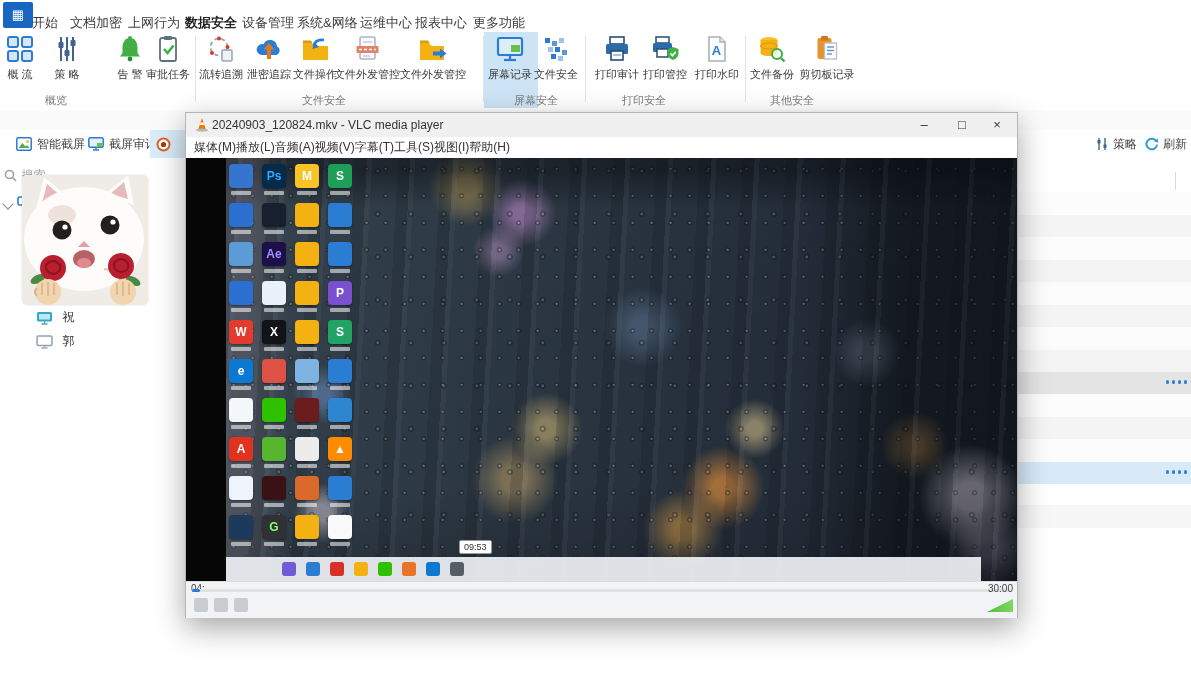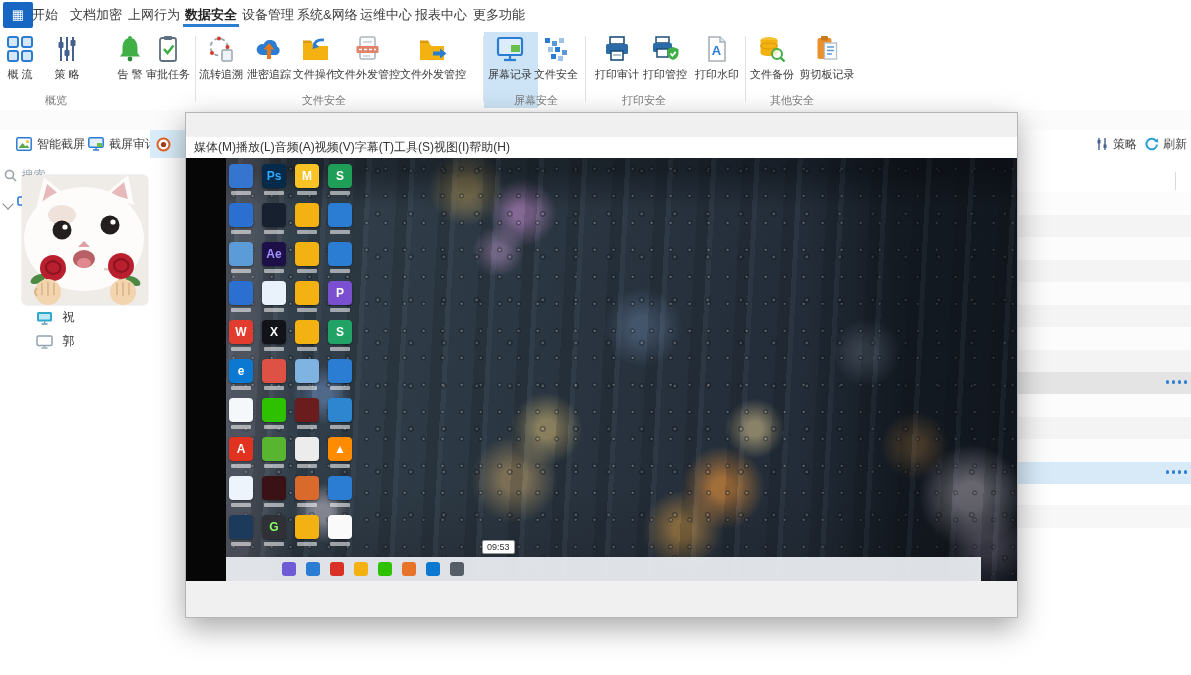--- a/index.html
+++ b/index.html
@@ -4,21 +4,21 @@
 <style>
   html,body{margin:0;padding:0;background:#fff;width:1191px;height:675px;overflow:hidden;
     font-family:"Liberation Sans","DejaVu Sans",sans-serif;-webkit-font-smoothing:antialiased;}
   .abs{position:absolute;}
   #stage{position:relative;width:1191px;height:675px;background:#fff;}
 
   
   #menubar{left:0;top:0;width:1191px;height:30px;background:#fff;border-bottom:1px solid #ececec;}
   #appicon{left:3px;top:2px;width:30px;height:26px;background:#1766c2;border-radius:2px;color:#fff;
     font-size:13px;text-align:center;line-height:26px;}
-  .mitem{position:absolute;top:0;height:29px;line-height:29px;font-size:13px;color:#3c3c3c;padding:0 4px;}
+  .mitem{position:absolute;top:0;height:29px;line-height:29px;font-size:13px;color:#3c3c3c;padding:8px 4px;}
   .mitem.active{color:#222;font-weight:bold;}
   .mitem.active::after{content:"";position:absolute;left:2px;right:2px;bottom:2px;height:3px;background:#2b7cd3;}
 
   
   #ribbon{left:0;top:30px;width:1191px;height:80px;background:#fff;border-bottom:1px solid #e6e6e6;}
   .rbtn{position:absolute;top:4px;transform:translateX(-50%);display:flex;flex-direction:column;align-items:center;gap:3px;width:max-content;}
   .rlbl{font-size:11px;color:#3a3a3a;white-space:nowrap;}
   .rsel{left:484px;top:2px;width:54px;height:76px;background:#cde4f6;}
   .rdiv{position:absolute;top:6px;width:1px;height:66px;background:#e3e3e3;}
   .glbl{position:absolute;top:63px;transform:translateX(-50%);font-size:11px;color:#7a7a7a;}
@@ -86,21 +86,21 @@
   #desk::after{content:"";position:absolute;inset:0;
     background:
       repeating-linear-gradient(93deg, rgba(10,14,18,.15) 0 12px, rgba(150,170,190,.06) 12px 17px, rgba(10,14,18,0) 17px 43px),
       linear-gradient(90deg, rgba(170,150,160,.22) 0 3%, rgba(0,0,0,0) 8% 72%, rgba(4,6,10,.45) 84% 100%),
       linear-gradient(180deg, rgba(4,6,10,.4) 0 3%, rgba(0,0,0,0) 12% 78%, rgba(26,28,34,.3) 97%);}
   #dgrid{left:0;top:0;width:200px;height:423px;z-index:3;}
   .dicon{position:absolute;width:24px;height:24px;border-radius:4px;font-weight:bold;font-size:12px;
     line-height:24px;text-align:center;box-shadow:0 1px 2px rgba(0,0,0,.4);}
   .dicon i{position:absolute;left:2px;top:27px;width:20px;height:4px;background:rgba(255,255,255,.55);border-radius:1px;}
   #tooltip{left:233px;top:382px;z-index:4;background:#fdfdfd;border:1px solid #9a9a9a;border-radius:2px;
-    font-size:9px;color:#333;padding:0 4px;line-height:12px;margin-left:23px;}
+    font-size:9px;color:#333;padding:0 4px;line-height:12px;}
   #dtaskbar{left:0;top:399px;width:755px;height:24px;background:rgba(233,236,240,.95);z-index:3;}
   .tbi{position:absolute;top:5px;width:14px;height:14px;border-radius:3px;}
 
   
   #vctrl{left:0;top:468px;width:831px;height:36px;background:#f2f3f4;border-top:1px solid #dcdcdc;}
   #seek{left:6px;top:7px;width:819px;height:3px;background:#dfe1e3;border-radius:2px;}
   #seekfill{left:6px;top:7px;width:8px;height:3px;background:#2b7cd3;border-radius:2px;}
   .vtime{position:absolute;top:1px;font-size:10px;color:#444;}
   #vol{right:4px;top:17px;width:26px;height:13px;background:linear-gradient(90deg,#53b845,#7ed95f);
     clip-path:polygon(0 100%,100% 0,100% 100%);position:absolute;}
@@ -471,20 +471,31 @@
           <b></b>
           <b></b>
           <b></b>
         </div>
     </div>
     <div class="stripe s2" style="top:347px;background:#f7f7f8"></div>
 
   </div>
 
   <div id="vlc" class="abs">
+    <div id="vlctitle" class="abs">
+      <svg class="abs" style="left:8px;top:4px" width="16" height="16" viewBox="0 0 16 16">
+          <polygon points="8,1 12,13 4,13" fill="#f57900"></polygon>
+          <polygon points="6.6,5.5 9.4,5.5 10,8 6,8" fill="#fff"></polygon>
+          <ellipse cx="8" cy="13.2" rx="6" ry="1.6" fill="#b8b8b8"></ellipse>
+        </svg>
+      <span id="vlctitletext" class="abs">20240903_120824.mkv - VLC media player</span>
+      <div class="winctl" style="right:78px">–</div>
+      <div class="winctl" style="right:40px">□</div>
+      <div class="winctl" style="right:5px">×</div>
+    </div>
     <div id="vlcmenu" class="abs">
       <span class="vmi">媒体(M)</span>
       <span class="vmi">播放(L)</span>
       <span class="vmi">音频(A)</span>
       <span class="vmi">视频(V)</span>
       <span class="vmi">字幕(T)</span>
       <span class="vmi">工具(S)</span>
       <span class="vmi">视图(I)</span>
       <span class="vmi">帮助(H)</span>
     </div>
@@ -594,15 +605,25 @@
             <div class="tbi" style="left: 80px; background: rgb(43, 124, 211);"></div>
             <div class="tbi" style="left: 104px; background: rgb(217, 48, 37);"></div>
             <div class="tbi" style="left: 128px; background: rgb(243, 178, 17);"></div>
             <div class="tbi" style="left: 152px; background: rgb(45, 193, 0);"></div>
             <div class="tbi" style="left: 176px; background: rgb(232, 115, 42);"></div>
             <div class="tbi" style="left: 200px; background: rgb(11, 120, 209);"></div>
             <div class="tbi" style="left: 224px; background: rgb(85, 93, 102);"></div>
           </div>
       </div>
     </div>
+    <div id="vctrl" class="abs">
+      <span class="vtime" style="left:5px">04:</span>
+      <div id="seek" class="abs"></div>
+      <div id="seekfill" class="abs"></div>
+      <span class="vtime" style="right:4px">30:00</span>
+      <div class="cbtn" style="left:8px"></div>
+      <div class="cbtn" style="left:28px"></div>
+      <div class="cbtn" style="left:48px"></div>
+      <div id="vol"></div>
+    </div>
   </div>
 
 </div>
 
 </body></html>

